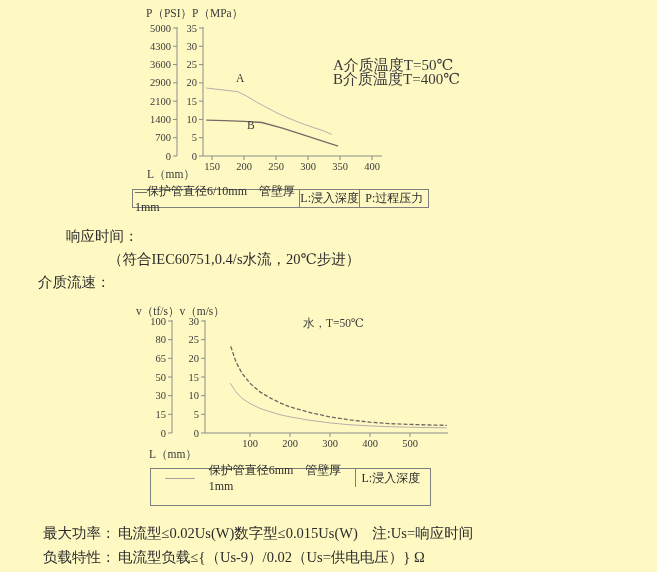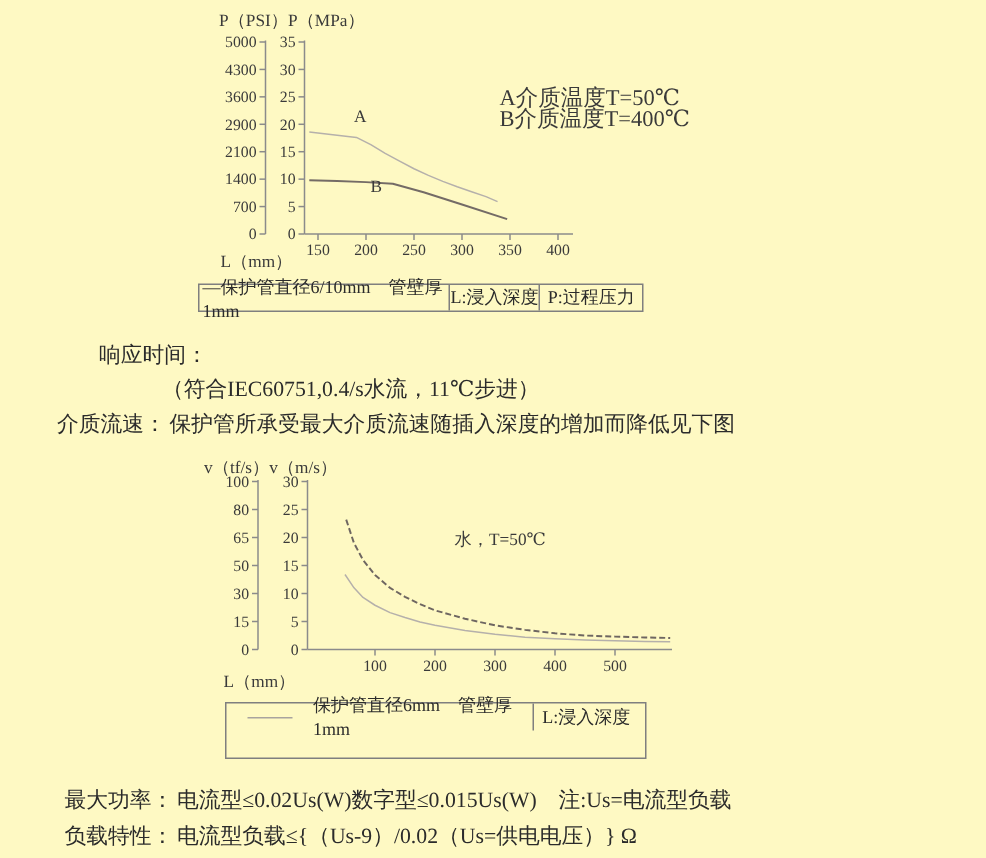--- a/index.html
+++ b/index.html
@@ -92,23 +92,22 @@
 
   <div class="abs chart-label" style="left:147px;top:167px;">L（mm）</div>
 
   <div class="legend legend1" style="left:132px;top:189px;width:297px;height:19px;">
     <div class="cell" style="width:168px;padding-left:2px;">—保护管直径6/10mm　管壁厚1mm</div>
     <div class="cell center" style="width:61px;">L:浸入深度</div>
     <div class="cell center" style="width:68px;">P:过程压力</div>
   </div>
 
   <div class="abs spec" style="left:38px;top:227px;margin-left:28px;">响应时间：</div>
-  <div class="abs spec" style="left:108px;top:250px;">（符合IEC60751,0.4/s水流，11℃步进）</div>
+  <div class="abs spec" style="left:108px;top:250px;">（符合IEC60751,0.4/s水流，20℃步进）</div>
   <div class="abs spec" style="left:38px;top:273px;">介质流速：</div>
-  <div class="abs spec" style="left:113px;top:273px;">保护管所承受最大介质流速随插入深度的增加而降低见下图</div>
 
   <div class="abs chart-label" style="left:136px;top:304px;">v（tf/s）v（m/s）</div>
 
   <svg id="chart2" style="left:130px;top:300px;" width="335" height="165">
       <line x1="71" y1="21" x2="75" y2="21" stroke="#8b8b8b" stroke-width="1"></line>
       <line x1="38" y1="21" x2="42" y2="21" stroke="#8b8b8b" stroke-width="1"></line>
       <text x="69" y="24.5" text-anchor="end">30</text>
       <text x="36" y="24.5" text-anchor="end">100</text>
       <line x1="71" y1="39.66666666666667" x2="75" y2="39.66666666666667" stroke="#8b8b8b" stroke-width="1"></line>
       <line x1="38" y1="39.66666666666667" x2="42" y2="39.66666666666667" stroke="#8b8b8b" stroke-width="1"></line>
@@ -144,32 +143,32 @@
       <line x1="200" y1="133" x2="200" y2="137" stroke="#8b8b8b" stroke-width="1"></line>
       <text x="200" y="147" text-anchor="middle">300</text>
       <line x1="240" y1="133" x2="240" y2="137" stroke="#8b8b8b" stroke-width="1"></line>
       <text x="240" y="147" text-anchor="middle">400</text>
       <line x1="280" y1="133" x2="280" y2="137" stroke="#8b8b8b" stroke-width="1"></line>
       <text x="280" y="147" text-anchor="middle">500</text>
       <path d="M100.8 46.4 L106.0 62.1 L112.0 73.3 L120.0 83.3 L130.0 91.9 L140.0 97.9 L150.0 102.8 L160.0 106.9 L180.0 112.5 L200.0 116.9 L220.0 119.9 L240.0 122.2 L260.0 123.7 L280.0 124.4 L300.0 125.0 L316.8 125.3" fill="none" stroke="#6e6661" stroke-width="1.3" stroke-linejoin="round" stroke-dasharray="4 2"></path>
       <path d="M100.0 83.0 L106.0 91.9 L112.0 98.3 L120.0 103.5 L130.0 108.4 L140.0 111.7 L150.0 114.7 L160.0 116.9 L180.0 120.3 L200.0 122.9 L220.0 124.8 L240.0 125.9 L260.0 126.7 L280.0 127.2 L300.0 127.6 L316.8 127.8" fill="none" stroke="#b5b0ab" stroke-width="1" stroke-linejoin="round"></path>
     </svg>
 
-  <div class="abs chart-label" style="left:303px;top:316px;margin-top:36px;">水，T=50℃</div>
+  <div class="abs chart-label" style="left:303px;top:316px;">水，T=50℃</div>
 
   <div class="abs chart-label" style="left:149px;top:447px;">L（mm）</div>
 
   <div class="legend legend2" style="left:150px;top:468px;width:281px;height:38px;">
     <div class="row">
       <div class="cell" style="width:206px;">
         <span class="sym sym-solid"></span>
         <span class="l2text">保护管直径6mm　管壁厚1mm</span>
       </div>
       <div class="cell pad6" style="width:75px;">L:浸入深度</div>
     </div>
   </div>
 
   <div class="abs spec" style="left:43px;top:524px;">最大功率：</div>
-  <div class="abs spec" style="left:118px;top:524px;">电流型≤0.02Us(W)数字型≤0.015Us(W)　注:Us=电流型负载</div>
+  <div class="abs spec" style="left:118px;top:524px;">电流型≤0.02Us(W)数字型≤0.015Us(W)　注:Us=响应时间</div>
   <div class="abs spec" style="left:43px;top:548px;">负载特性：</div>
   <div class="abs spec" style="left:118px;top:548px;">电流型负载≤{（Us-9）/0.02（Us=供电电压）} Ω</div>
 
 </div>
 
 </body></html>

